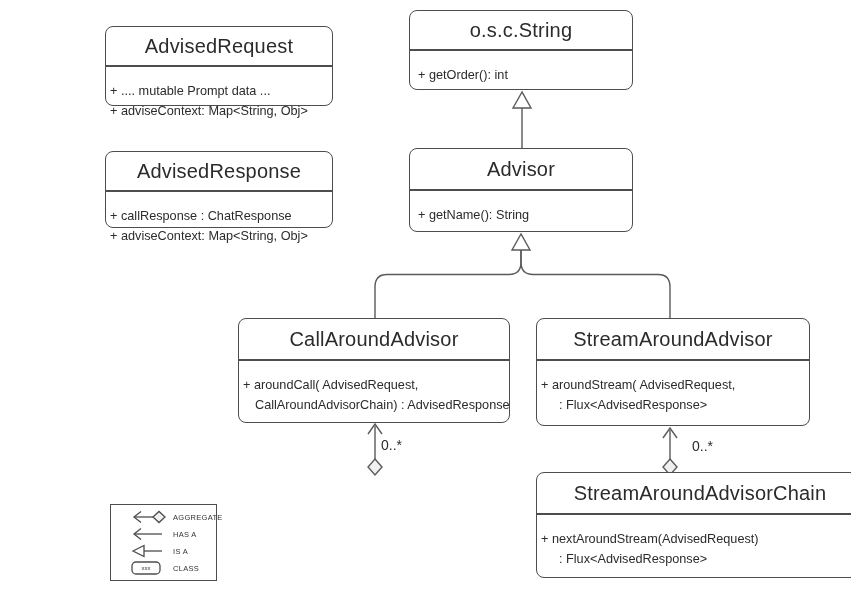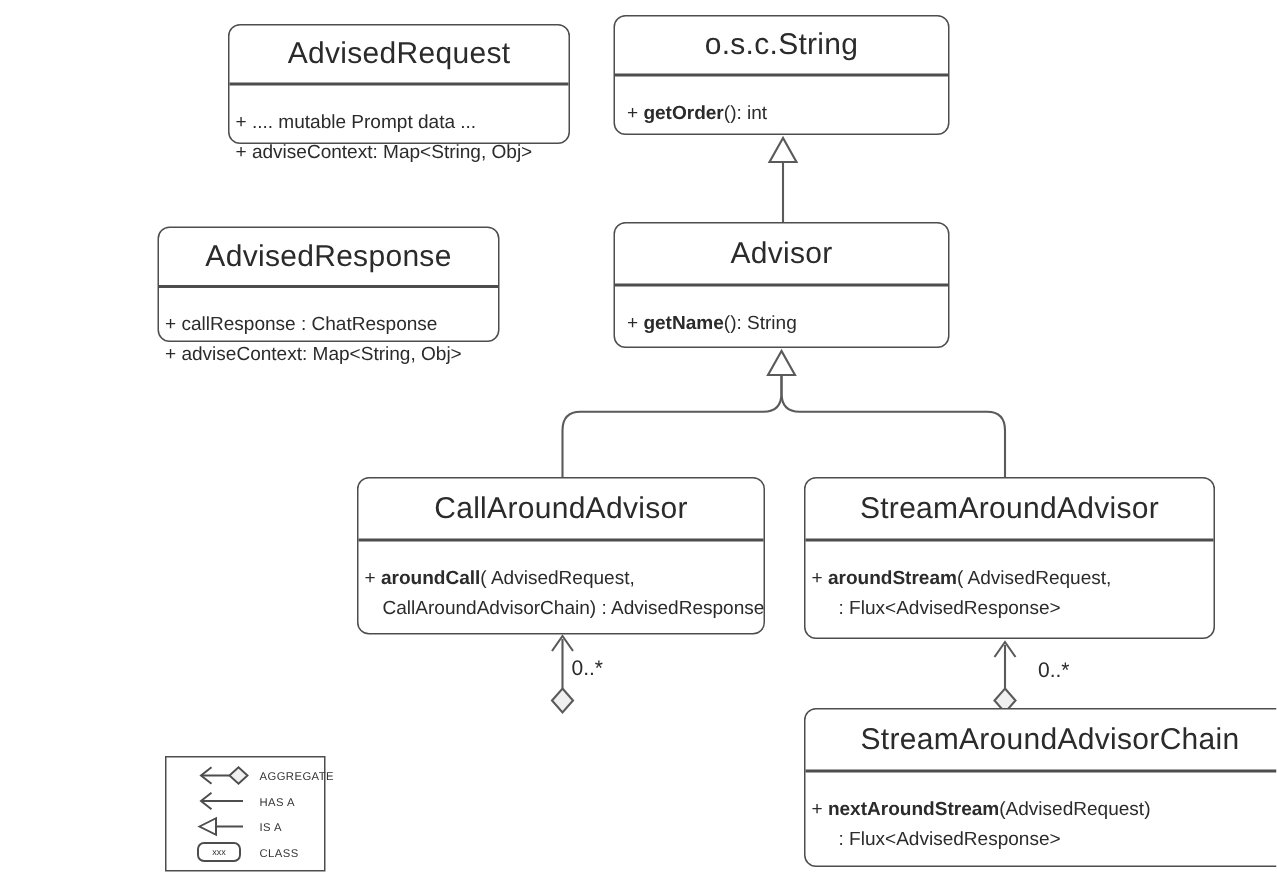--- a/index.html
+++ b/index.html
@@ -17,21 +17,21 @@
   .uml-title {
     display:flex; align-items:center; justify-content:center;
     border-bottom:2px solid #4d4d4d; font-size:20px; letter-spacing:0.2px;
     color:#2b2b2b; box-sizing:border-box;
   }
   .th40 .uml-title { height:40px; }
   .th42 .uml-title { height:42px; }
   .uml-body { padding:14px 4px 0 4px; font-size:12.7px; line-height:20px; color:#2b2b2b; }
   .padL8 .uml-body { padding-left:8px; }
   .uml-line { white-space:nowrap; }
-  .uml-line b { font-weight:bold;margin-top:19px; }
+  .uml-line b { font-weight:normal;margin-top:19px; }
   .cont  { padding-left:12px; }
   .cont2 { padding-left:18px; }
 
   .legend {
     position:absolute; left:110px; top:504px; width:107px; height:77px;
     border:1.5px solid #4d4d4d; box-sizing:border-box; background:#fff;
     display:flex; flex-direction:column; justify-content:center; padding:2px 0 2px 18px;
   }
   .legend-row { display:flex; align-items:center; height:17px; }
   .legend-icon { width:40px; height:16px; flex:0 0 40px; }
@@ -66,21 +66,21 @@
     </g>
 
     <g stroke="#5a5a5a" stroke-width="1.4" fill="none">
       <line x1="670" y1="430" x2="670" y2="459"></line>
       <path d="M 663 438 L 670 428 L 677 438"></path>
       <polygon points="670,459 677,467 670,475 663,467" fill="#f0f0f0"></polygon>
       <text class="mult" x="692" y="451" stroke="none" fill="#2b2b2b">0..*</text>
     </g>
   </svg>
 
-  <div class="uml-class th40" style="left:105px; top:16px; width:228px; height:80px;margin-left:47px;">
+  <div class="uml-class th40" style="left:105px; top:26px; width:228px; height:80px;">
     <div class="uml-title">AdvisedRequest</div>
     <div class="uml-body">
       <div class="uml-line"><span>+ .... mutable Prompt data ...</span></div>
       <div class="uml-line"><span>+ adviseContext: Map&lt;String, Obj&gt;</span></div>
     </div>
   </div>
 
   <div class="uml-class th40 padL8" style="left:409px; top:10px; width:224px; height:80px;">
     <div class="uml-title">o.s.c.String</div>
     <div class="uml-body">

